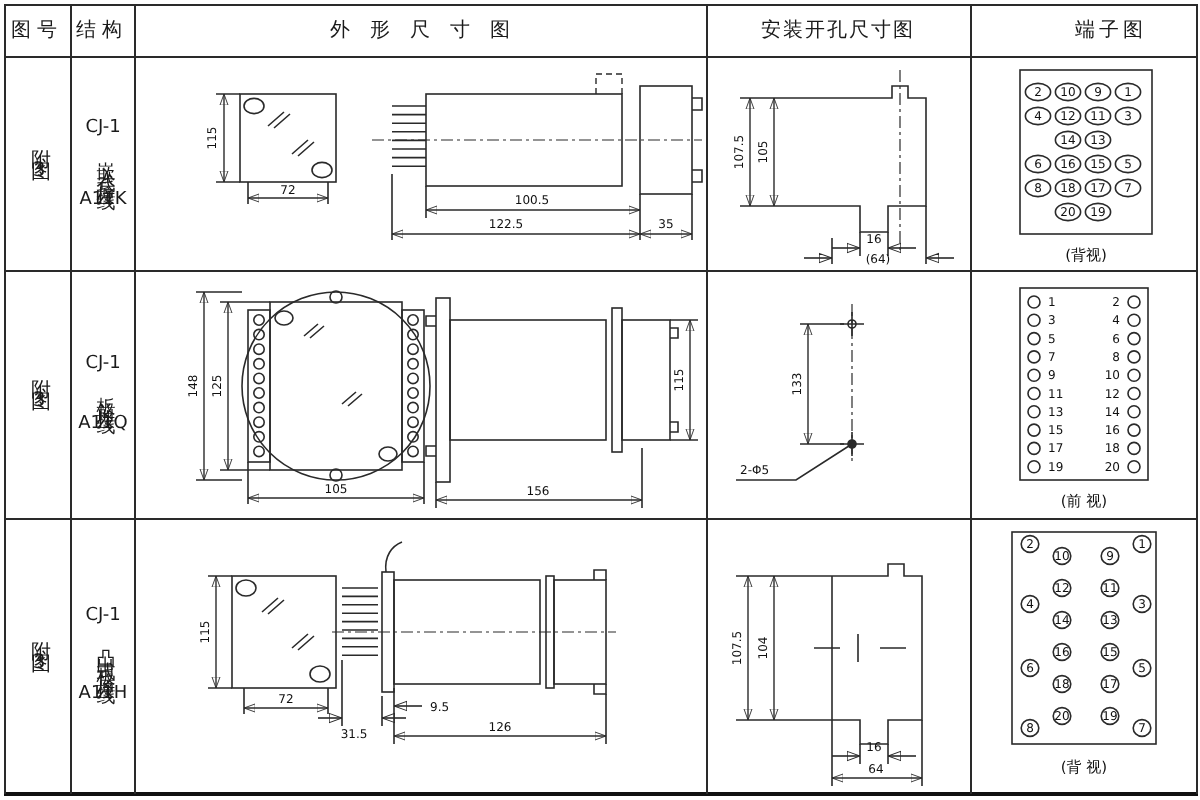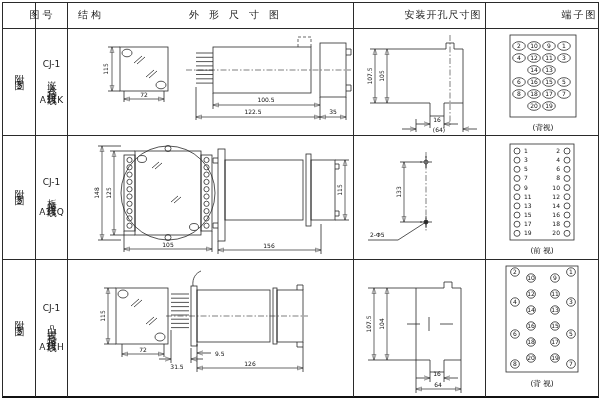--- a/index.html
+++ b/index.html
@@ -1,21 +1,21 @@
 <!DOCTYPE html>
 <html><head>
 <meta charset="utf-8">
 <style>
   html,body{margin:0;padding:0;background:#fff;}
   #sheet{position:relative;width:600px;height:400px;background:#fff;
          font-family:"DejaVu Sans",sans-serif;color:#111;overflow:hidden;}
   .vline{position:absolute;top:2px;bottom:3px;width:1px;background:#2a2a2a;}
   .hline{position:absolute;left:2px;right:1px;height:1px;background:#2a2a2a;}
   .hcell{position:absolute;top:2px;height:26px;display:flex;align-items:center;
-         justify-content:center;font-size:10px;color:#1a1a1a;padding-left:24px;}
+         justify-content:center;font-size:10px;color:#1a1a1a;}
   .figcell,.structcell{position:absolute;display:flex;flex-direction:column;
          align-items:center;justify-content:center;}
   .vtext{writing-mode:vertical-rl;text-orientation:upright;font-size:10px;
          letter-spacing:7px;color:#1a1a1a;}
   .vname{writing-mode:vertical-rl;text-orientation:upright;font-size:9.5px;
          letter-spacing:3px;color:#1a1a1a;margin:4px 0;}
   .model,.code{font-size:9px;color:#1a1a1a;white-space:nowrap;}
   svg{position:absolute;overflow:visible;}
   svg line,svg path,svg rect,svg circle,svg ellipse{stroke:#2a2a2a;fill:none;stroke-width:.8;}
   svg .dim{marker-start:url(#mA);marker-end:url(#mA);stroke-width:.7;}
@@ -44,21 +44,21 @@
   <div class="hline" style="top:259px"></div>
   <div class="hline" style="top:396px;height:2px;background:#111"></div>
   <div class="vline" style="left:2px"></div>
   <div class="vline" style="left:35px"></div>
   <div class="vline" style="left:67px"></div>
   <div class="vline" style="left:353px"></div>
   <div class="vline" style="left:485px"></div>
   <div class="vline" style="left:598px"></div>
 
   <div class="hcell" style="left:2px;width:33px;letter-spacing:3px">图号</div>
-  <div class="hcell" style="left:51px;width:32px;letter-spacing:3px">结构</div>
+  <div class="hcell" style="left:35px;width:32px;letter-spacing:3px">结构</div>
   <div class="hcell" style="left:353px;width:132px;letter-spacing:1px">安装开孔尺寸图</div>
   <div class="hcell" style="left:67px;width:286px;letter-spacing:10px;text-indent:10px">外形尺寸图</div>
   <div class="hcell" style="left:499px;width:113px;letter-spacing:2px">端子图</div>
 
   <div class="figcell" style="left:3px;top:29px;width:32px;height:105px">
       <div class="vtext">附图3</div>
     </div>
   <div class="figcell" style="left:3px;top:136px;width:32px;height:122px">
       <div class="vtext">附图3</div>
     </div>

